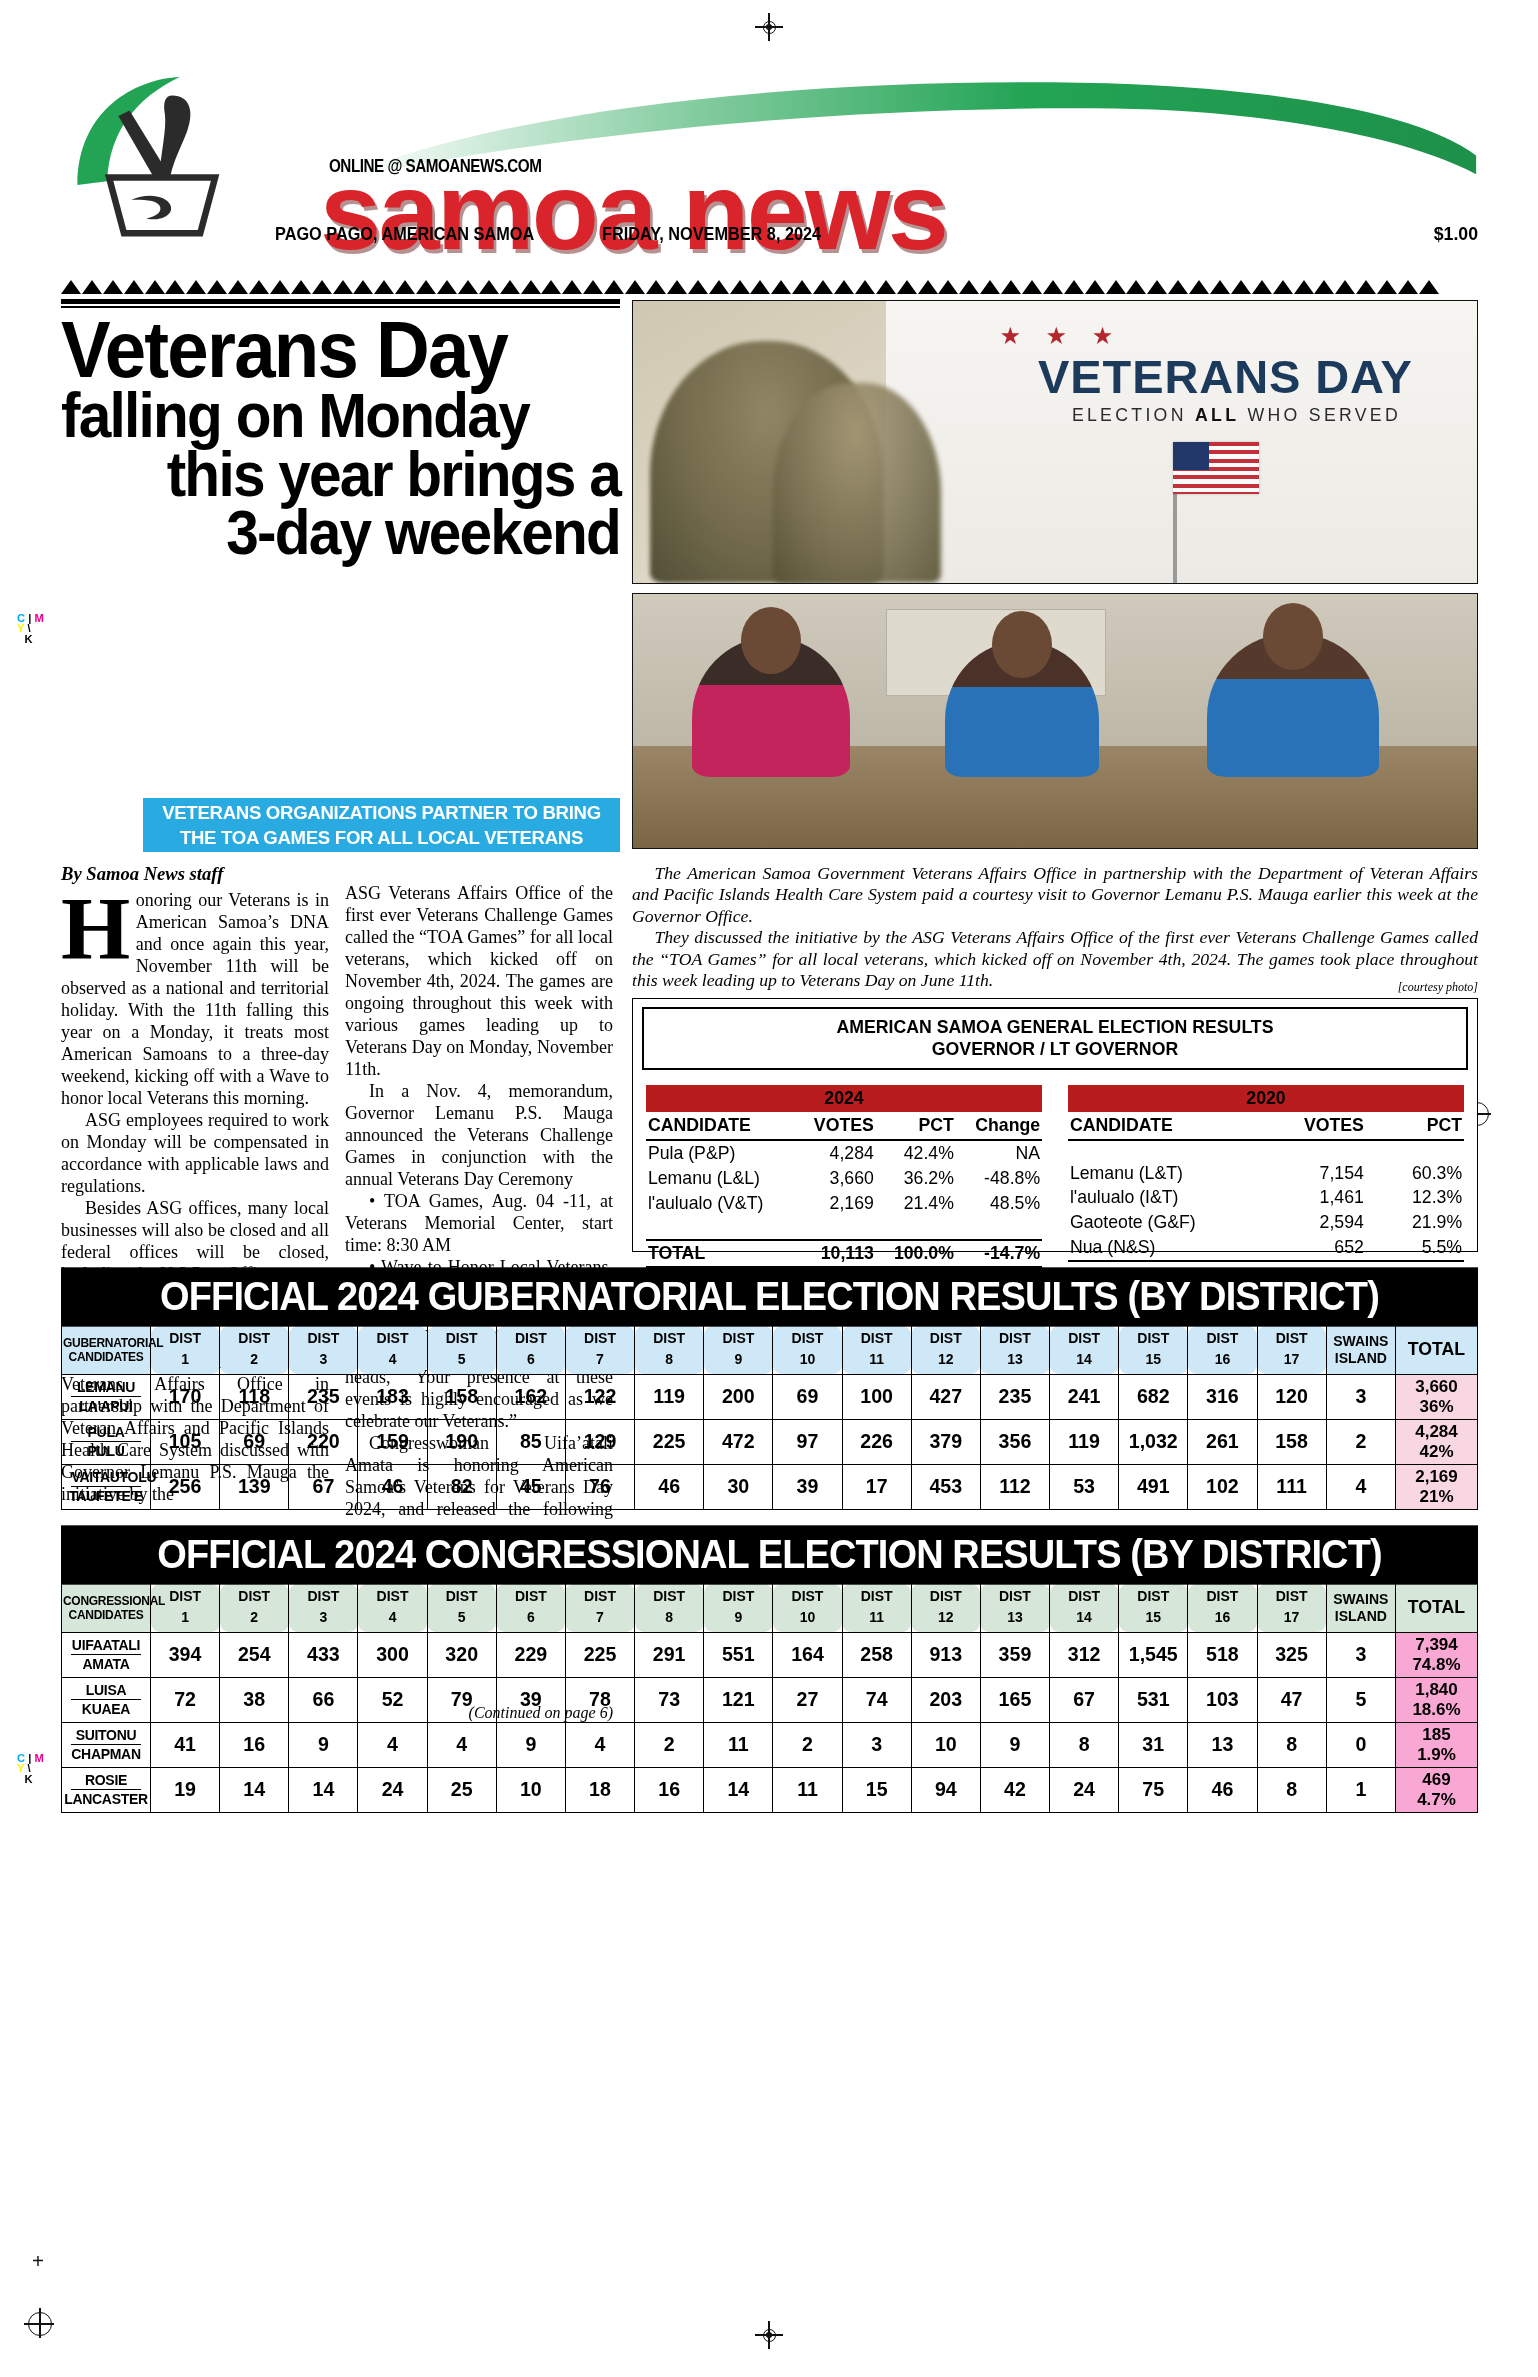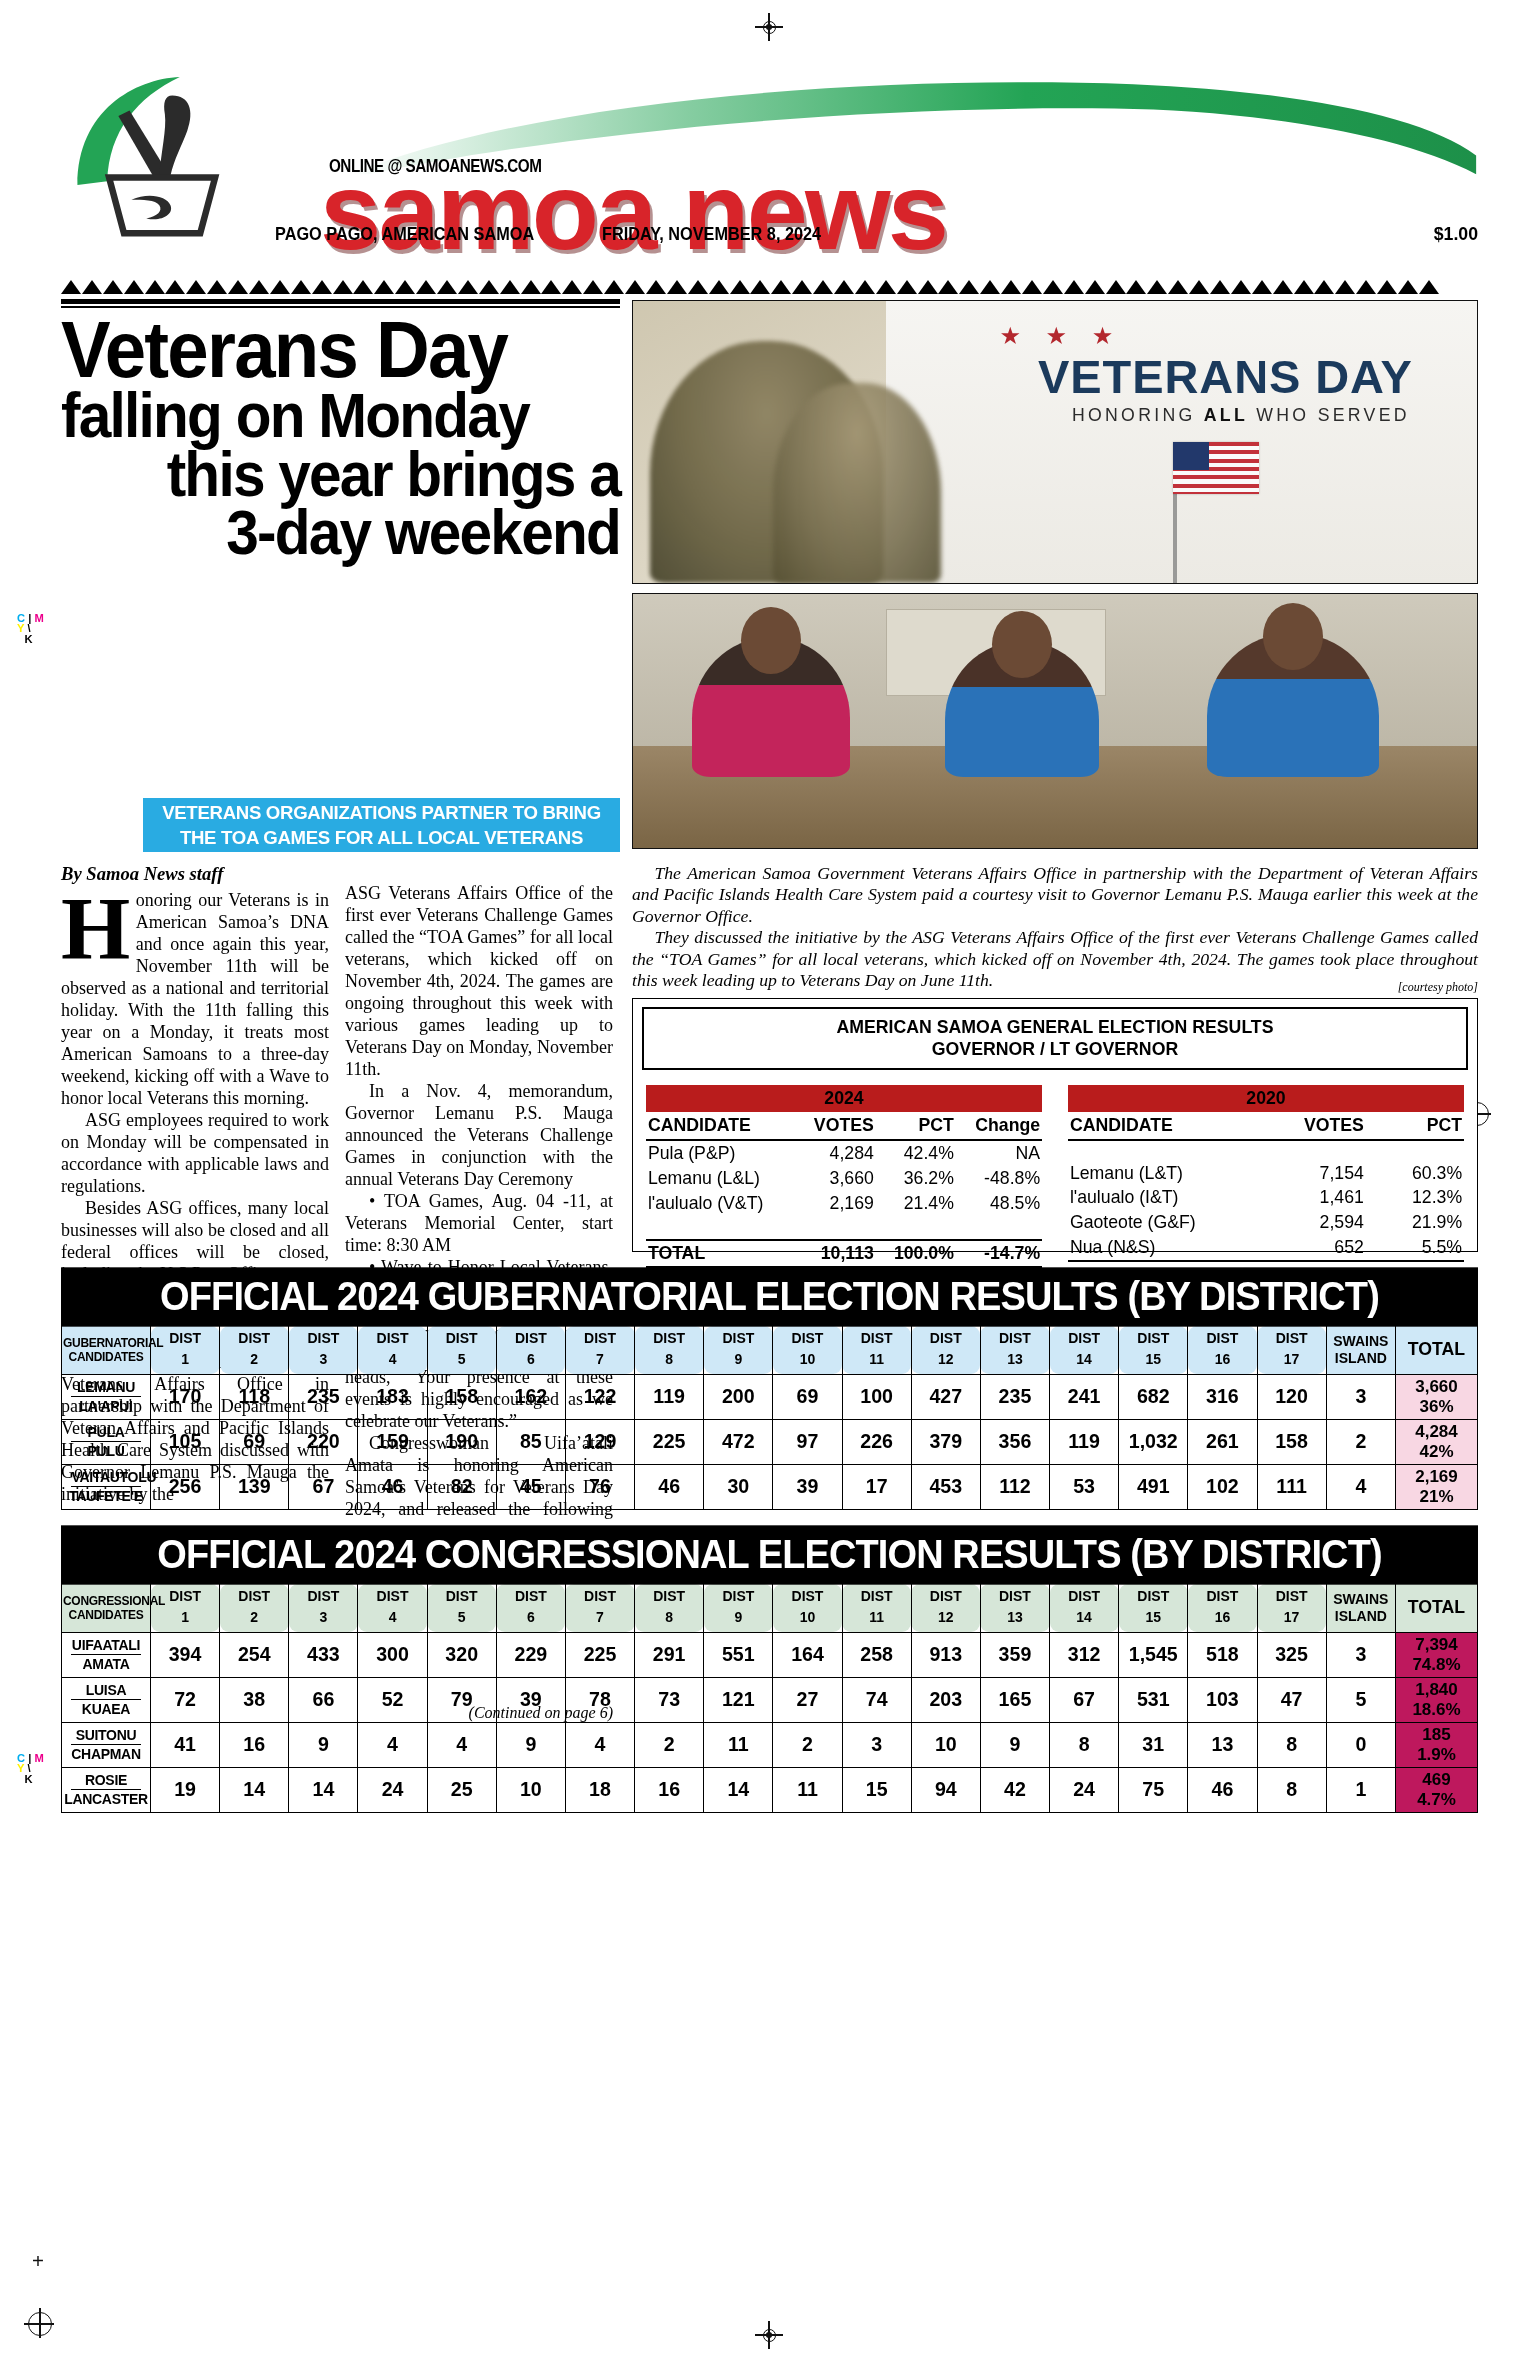--- a/index.html
+++ b/index.html
@@ -305,21 +305,21 @@
     font-size:14px; font-weight:bold; line-height:16px; padding:2.8px 1.9px;
     letter-spacing:-0.3px;
   }
   table.dist td.name span { display:block; }
   table.dist td.name .nm-top { border-bottom:1.9px solid #000; padding-bottom:0.9px; margin:0 7.5px 1.9px 7.5px;}
   table.dist td.num { font-size:19.6px; font-weight:bold; height:45px; }
   table.dist td.tot { font-size:17px; font-weight:bold; line-height:19.6px; }
   .gov-head th { background:#cfe8f7; }
   .gov-tot { background:#f8d7e3; }
   .cong-head th { background:#d6e6d8; }
-  .cong-tot { background:#be185d; }
+  .cong-tot { background:#f9a8d4; }
 </style>
 </head>
 <body>
 
 <div class="reg" style="left:755px; top:13px;">
   <span class="dot"></span>
     <span class="dot2"></span>
 </div>
 <div class="reg" style="left:755px; top:2321px;">
   <span class="dot"></span>
@@ -483,21 +483,21 @@
 
   <div class="cont-note">(Continued on page 6)</div>
 
   <div class="photo-top">
     <div class="vd-panel"></div>
     <div class="soldier"></div>
     <div class="soldier2"></div>
     <div class="vd-stars">★ ★ ★</div>
     <div class="vd-title">VETERANS DAY</div>
     <div class="vd-sub">
-      <span>HONORING </span><b>ALL</b><span> WHO SERVED</span>
+      <span>ELECTION </span><b>ALL</b><span> WHO SERVED</span>
     </div>
     <div class="flag-pole"></div>
     <div class="flag">
         <div class="canton"></div>
       </div>
   </div>
 
   <div class="photo-bottom">
     <div class="pb-wall"></div>
     <div class="pb-window"></div>

